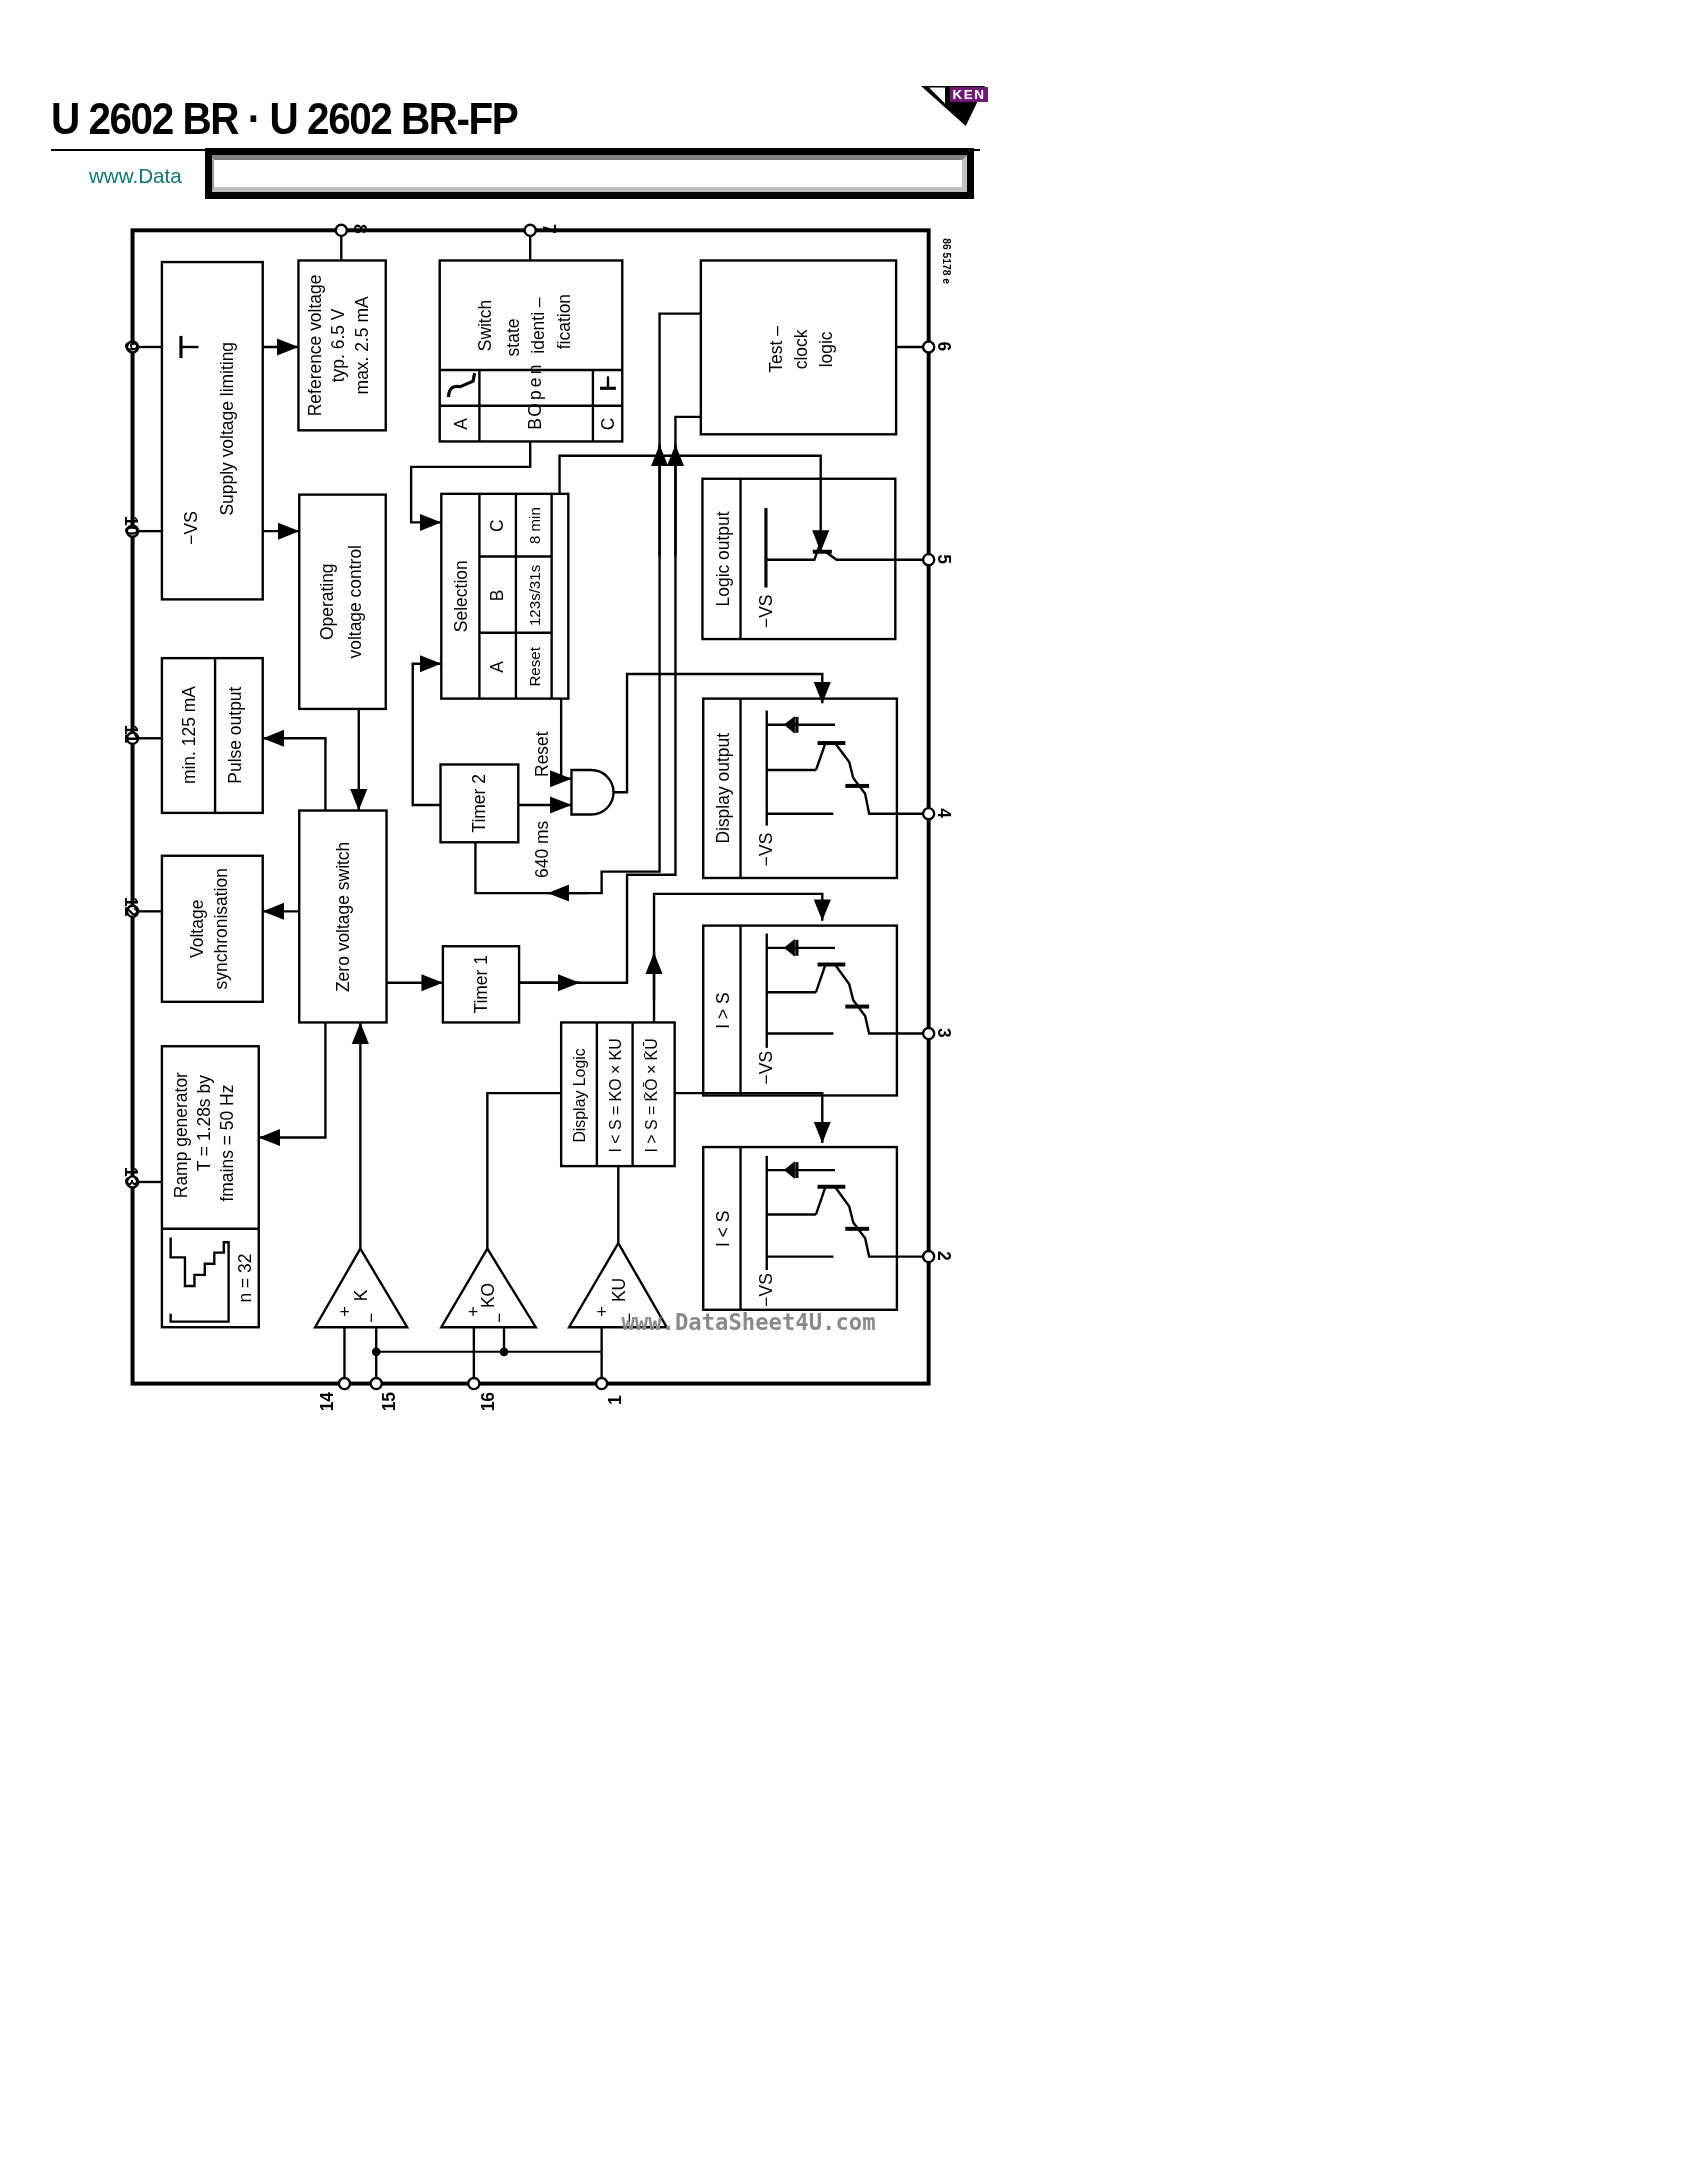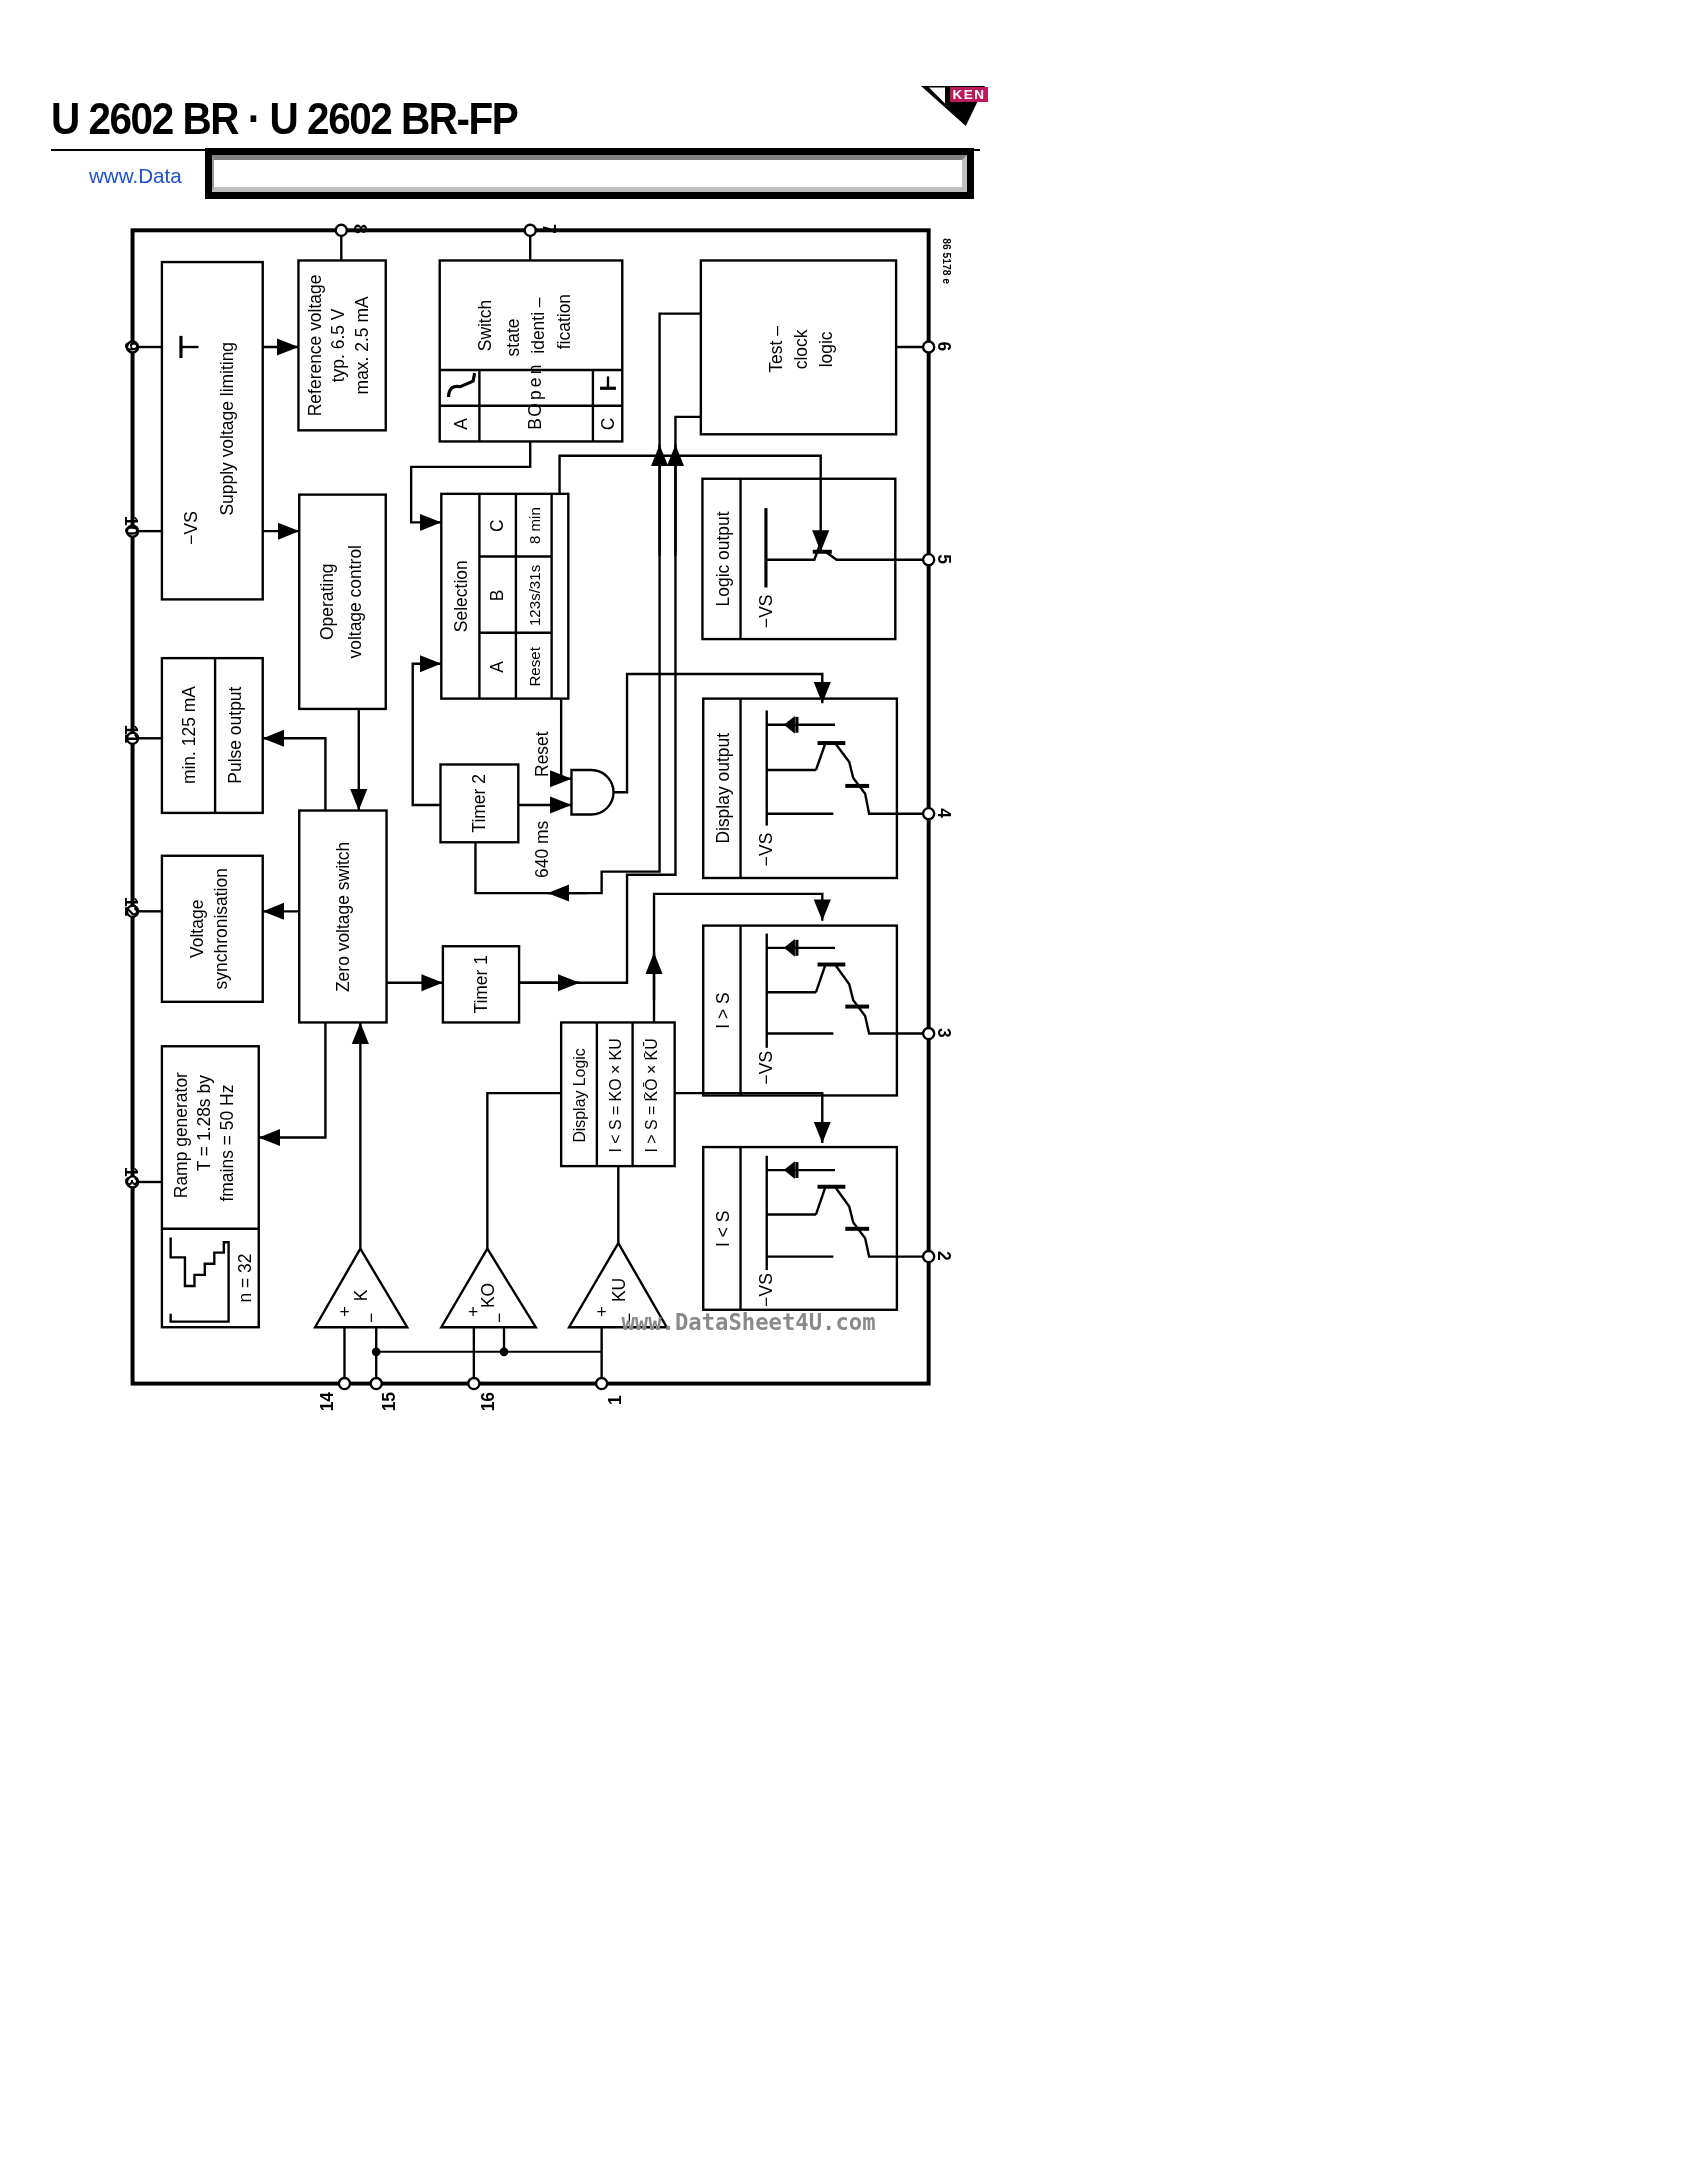--- a/index.html
+++ b/index.html
@@ -2,30 +2,30 @@
 <html style="font-size:12.7px"><head>
 <meta charset="utf-8">
 <style>
   html, body { margin: 0; padding: 0; background: #ffffff; }
   body { width: 1693px; height: 2183px; position: relative; overflow: hidden;
          font-family: "Liberation Sans", "DejaVu Sans", sans-serif; color: #000; }
   .title { position: absolute; left: 51px; top: 94px; font-size: 44px; font-weight: bold;
            letter-spacing: -1.6px; transform: scaleX(0.92); transform-origin: left top;
            font-family: "Liberation Sans", sans-serif; white-space: nowrap; }
   .rule { position: absolute; left: 51px; top: 149px; width: 929px; height: 2.4px; background: #000; }
-  .watermark-top { position: absolute; left: 89px; top: 164px; font-size: 20.6px; color: #1d4ed8;
+  .watermark-top { position: absolute; left: 89px; top: 164px; font-size: 20.6px; color: #0f766e;
                    font-family: "Liberation Sans", sans-serif; }
   .banner { position: absolute; left: 205px; top: 148px; width: 769px; height: 51px;
             background: #000; box-sizing: border-box; }
   .banner-inner { position: absolute; left: 7.1px; top: 7.1px; right: 7.1px; bottom: 7.1px;
                   background: #fff; border-top: 5.6px solid #808080; border-left: 2.4px solid #9a9a9a;
                   border-bottom: 5.6px solid #c0c0c0; border-right: 5.6px solid #c0c0c0; }
   .logo { position: absolute; left: 921px; top: 86px; width: 64px; height: 40px; }
   .logo-text { position: absolute; left: 950px; top: 87px; font-size: 13.5px; font-weight: bold;
-               color: #fff; background: #be185d; padding: 0 2.4px; letter-spacing: 1.6px;
+               color: #fff; background: #701a75; padding: 0 2.4px; letter-spacing: 1.6px;
                font-family: "Liberation Sans", sans-serif; }
   svg.diagram { position: absolute; left: 0; top: 0; }
   svg text { font-family: "Liberation Sans", sans-serif; fill: #000; }
   .lbl { font-size: 22px; }
   .pin { font-size: 22px; font-weight: bold; }
   .wm { font-size: 28px; font-weight: bold; fill: #8a8a8a; font-family: "DejaVu Sans Mono", monospace; }
   .code { font-size: 13px; font-weight: bold; }
 </style>
 </head>
 <body>

